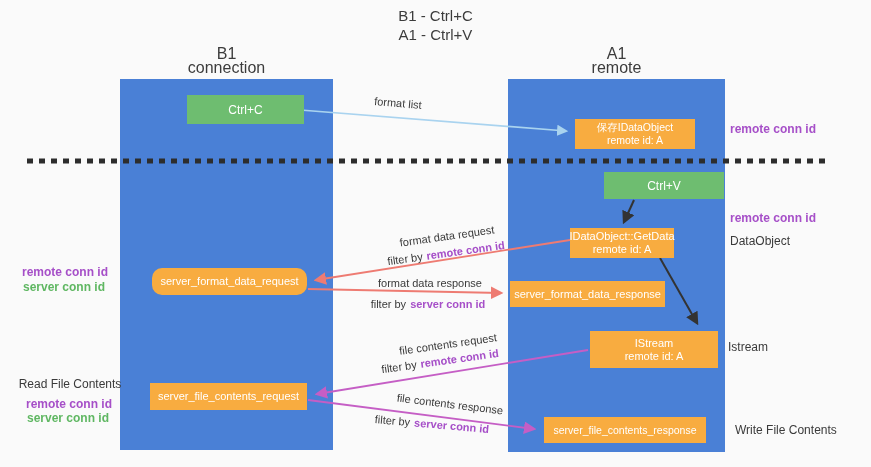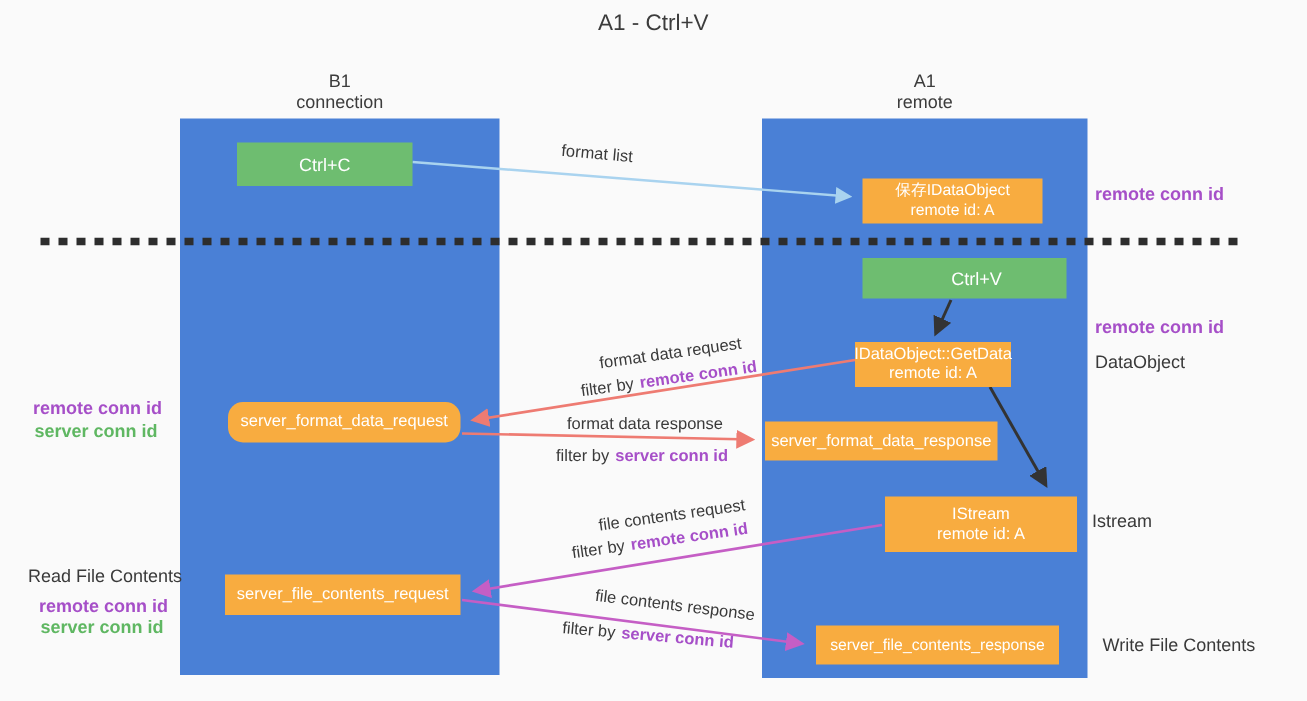--- a/index.html
+++ b/index.html
@@ -3,30 +3,30 @@
 <meta charset="utf-8">
 <style>
   html,body{margin:0;padding:0;background:#fafafa;}
   .canvas{position:relative;width:871px;height:467px;background:#fafafa;
     font-family:"Liberation Sans",sans-serif;overflow:hidden;color:#3a3a3a;}
   .title{position:absolute;top:6px;left:0;width:100%;text-align:center;
     font-size:15px;line-height:19px;color:#3c3c3c;}
   .lane{position:absolute;background:var(--lane-blue,#4a80d6);}
   .lane-left{left:120px;top:79px;width:213px;height:371px;}
   .lane-right{left:508px;top:79px;width:217px;height:373px;}
-  .lane-hdr{position:absolute;text-align:center;font-size:12px;line-height:14px;color:#3c3c3c;}
+  .lane-hdr{position:absolute;text-align:center;font-size:16px;line-height:14px;color:#3c3c3c;}
   .hdr-left{left:120px;top:47px;width:213px;}
   .hdr-right{left:508px;top:47px;width:217px;}
   .box{position:absolute;display:flex;flex-direction:column;align-items:center;
     justify-content:center;color:#fff;text-align:center;}
-  .green{background:var(--box-green,#6ebd70);font-size:12px;}
+  .green{background:var(--box-green,#6ebd70);font-size:12px;margin-left:29px;}
   .orange{background:var(--box-orange,#f8ac40);font-size:11px;line-height:13px;}
   .b-ctrlc{left:158px;top:95px;width:117px;height:29px;}
   .b-save{left:575px;top:119px;width:120px;height:30px;font-size:10.5px;align-items:center;}
-  .b-ctrlv{left:575px;top:172px;width:120px;height:27px;padding-left:16px;}
+  .b-ctrlv{left:575px;top:172px;width:120px;height:27px;}
   .b-getdata{left:570px;top:228px;width:104px;height:30px;}
   .b-fmtreq{left:152px;top:268px;width:155px;height:27px;border-radius:10px;}
   .b-fmtresp{left:510px;top:281px;width:155px;height:26px;}
   .b-istream{left:590px;top:331px;width:128px;height:37px;}
   .b-filereq{left:150px;top:383px;width:157px;height:27px;}
   .b-fileresp{left:544px;top:417px;width:162px;height:26px;font-size:10.5px;}
   .alabel{position:absolute;white-space:nowrap;font-size:11px;color:#3a3a3a;
     transform:translate(-50%,-50%);}
   .rneg8{transform:translate(-50%,-50%) rotate(-8deg);}
   .rpos5{transform:translate(-50%,-50%) rotate(5deg);}
@@ -37,20 +37,21 @@
   .purp{color:var(--text-purple,#a64fc8);font-weight:bold;}
   .grn{color:var(--text-green,#5fb762);font-weight:bold;}
   svg.arrows{position:absolute;left:0;top:0;width:871px;height:467px;pointer-events:none;}
 </style>
 </head>
 <body>
 
 <div class="canvas">
 
   <div class="title">
+    <div>B1 - Ctrl+C</div>
     <div>A1 - Ctrl+V</div>
   </div>
 
   <div class="lane-hdr hdr-left">
     <div>B1</div>
     <div>connection</div>
   </div>
   <div class="lane-hdr hdr-right">
     <div>A1</div>
     <div>remote</div>

